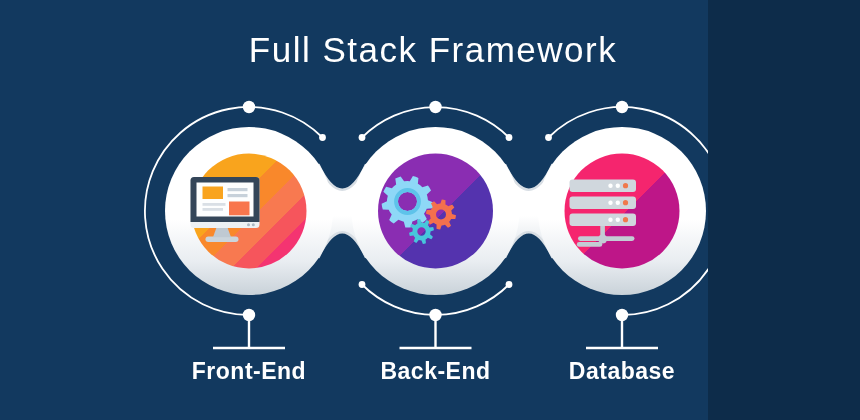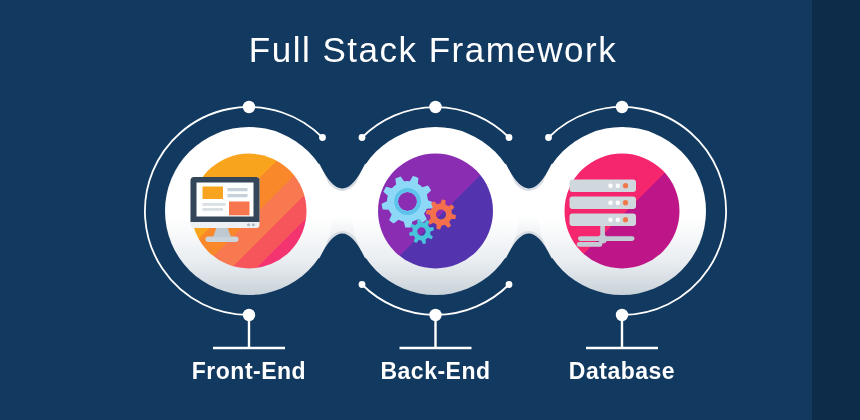--- a/index.html
+++ b/index.html
@@ -1,16 +1,16 @@
 <!DOCTYPE html>
 <html><head>
 <meta charset="utf-8">
 <style>
   html,body{margin:0;padding:0;background:#0d2c4a;}
-  .stage{width:812px;height:420px;overflow:hidden;position:relative;}
+  .stage{width:708px;height:420px;overflow:hidden;position:relative;}
   svg{display:block;}
   .title-text{font-family:"Liberation Sans",sans-serif;font-size:35px;font-weight:500;letter-spacing:1.5px;}
   .node-label{font-family:"Liberation Sans",sans-serif;font-size:23px;font-weight:700;letter-spacing:0.5px;}
 </style>
 </head>
 <body>
 
 <div class="stage">
 <svg width="860" height="420" viewBox="0 0 860 420">
   <defs>

